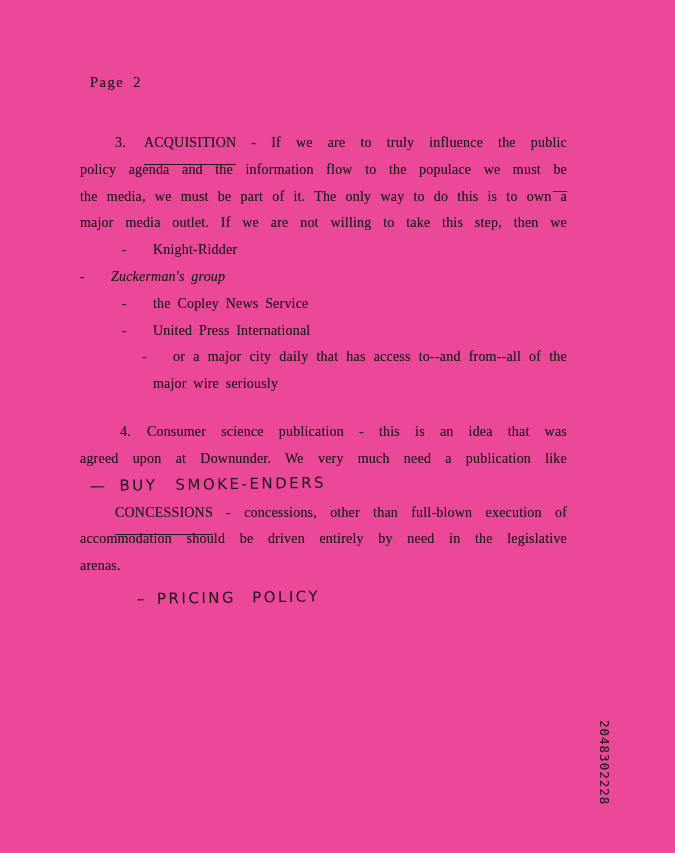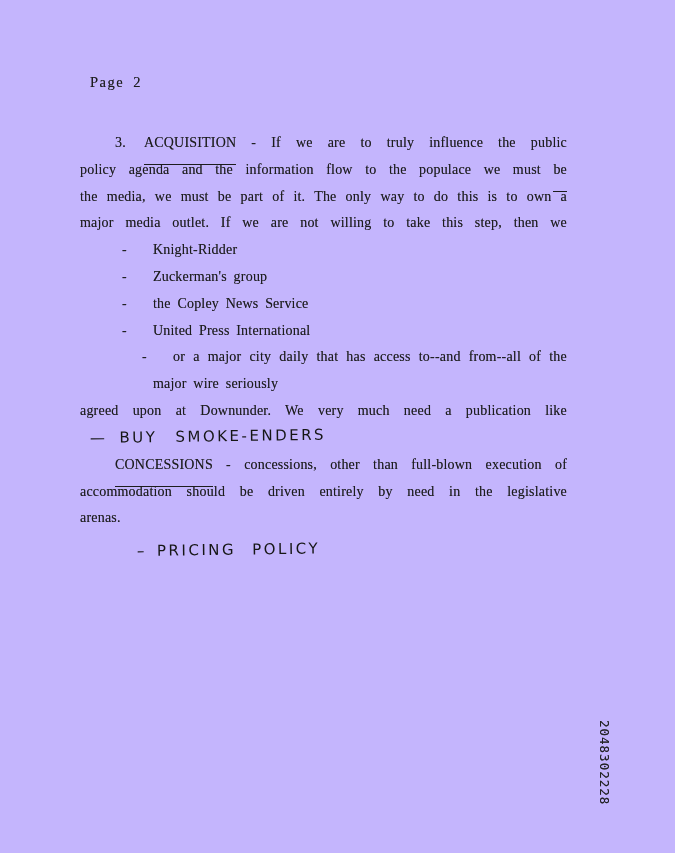--- a/index.html
+++ b/index.html
@@ -1,20 +1,20 @@
 <!DOCTYPE html>
 <html><head>
 <meta charset="utf-8">
 <style>
   html, body { margin: 0; padding: 0; background: #ffffff; }
   .page {
     position: relative;
     width: 675px;
     height: 853px;
-    background: #c4b5fd;
+    background: #ec4899;
     font-family: "Liberation Serif", "DejaVu Serif", serif;
     color: #1d1d1d;
     overflow: hidden;
   }
   .page-label {
     position: absolute;
     left: 90px;
     top: 74px;
     font-size: 14.5px;
     letter-spacing: 1.5px;
@@ -73,25 +73,26 @@
 
 <div class="page">
   <div class="page-label">Page 2</div>
 
   <div class="content">
       <div class="line typed justify" style="margin-left: 35px;"><span style="margin-right: 18px;">3.</span><span class="u">ACQUISITION</span><span> - If we are to truly influence the public</span></div>
       <div class="line typed justify"><span>policy agenda and the information flow to the populace we must </span><span class="u">be</span></div>
       <div class="line typed justify"><span>the media, we must be part of it. The only way to do this is to own a</span></div>
       <div class="line typed justify"><span>major media outlet. If we are not willing to take this step, then we</span></div>
       <div class="line typed" style="margin-left: 42px;"><span class="b" style="width: 31px;">-</span><span>Knight-Ridder</span></div>
-      <div class="line typed" style="margin-left: 42px;"><span class="b" style="width: 31px;">-</span><span>Zuckerman's group</span></div>
+      <div class="line typed" style=" font-style: italic;"><span class="b" style="width: 31px;">-</span><span>Zuckerman's group</span></div>
       <div class="line typed" style="margin-left: 42px;"><span class="b" style="width: 31px;">-</span><span>the Copley News Service</span></div>
       <div class="line typed" style="margin-left: 42px;"><span class="b" style="width: 31px;">-</span><span>United Press International</span></div>
       <div class="line typed justify" style="margin-left: 62px;"><span class="b" style="width: 31px;">-</span><span>or a major city daily that has access to--and from--all of the</span></div>
       <div class="line typed" style="margin-left: 73px;"><span>major wire seriously</span></div>
+      <div class="line typed justify" style="margin-left: 40px; margin-top: 21px;"><span style="margin-right: 16px;">4.</span><span>Consumer science publication - this is an idea that was</span></div>
       <div class="line typed justify"><span>agreed upon at Downunder. We very much need a publication like</span></div>
       <div class="line hand" style="margin-left: 10px;"><span style="margin-right: 12px;">—</span><span style="margin-right: 18px;">BUY</span><span>SMOKE-ENDERS</span></div>
       <div class="line typed justify" style="margin-left: 35px;"><span class="u">CONCESSIONS</span><span> - concessions, other than full-blown execution of</span></div>
       <div class="line typed justify"><span>accommodation should be driven entirely by need in the legislative</span></div>
       <div class="line typed"><span>arenas.</span></div>
       <div class="line hand" style="margin-left: 57px; margin-top: 6px;"><span style="margin-right: 10px;">–</span><span style="margin-right: 16px;">PRICING</span><span>POLICY</span></div>
     </div>
 
   <div class="bates">2048302228</div>
 </div>

